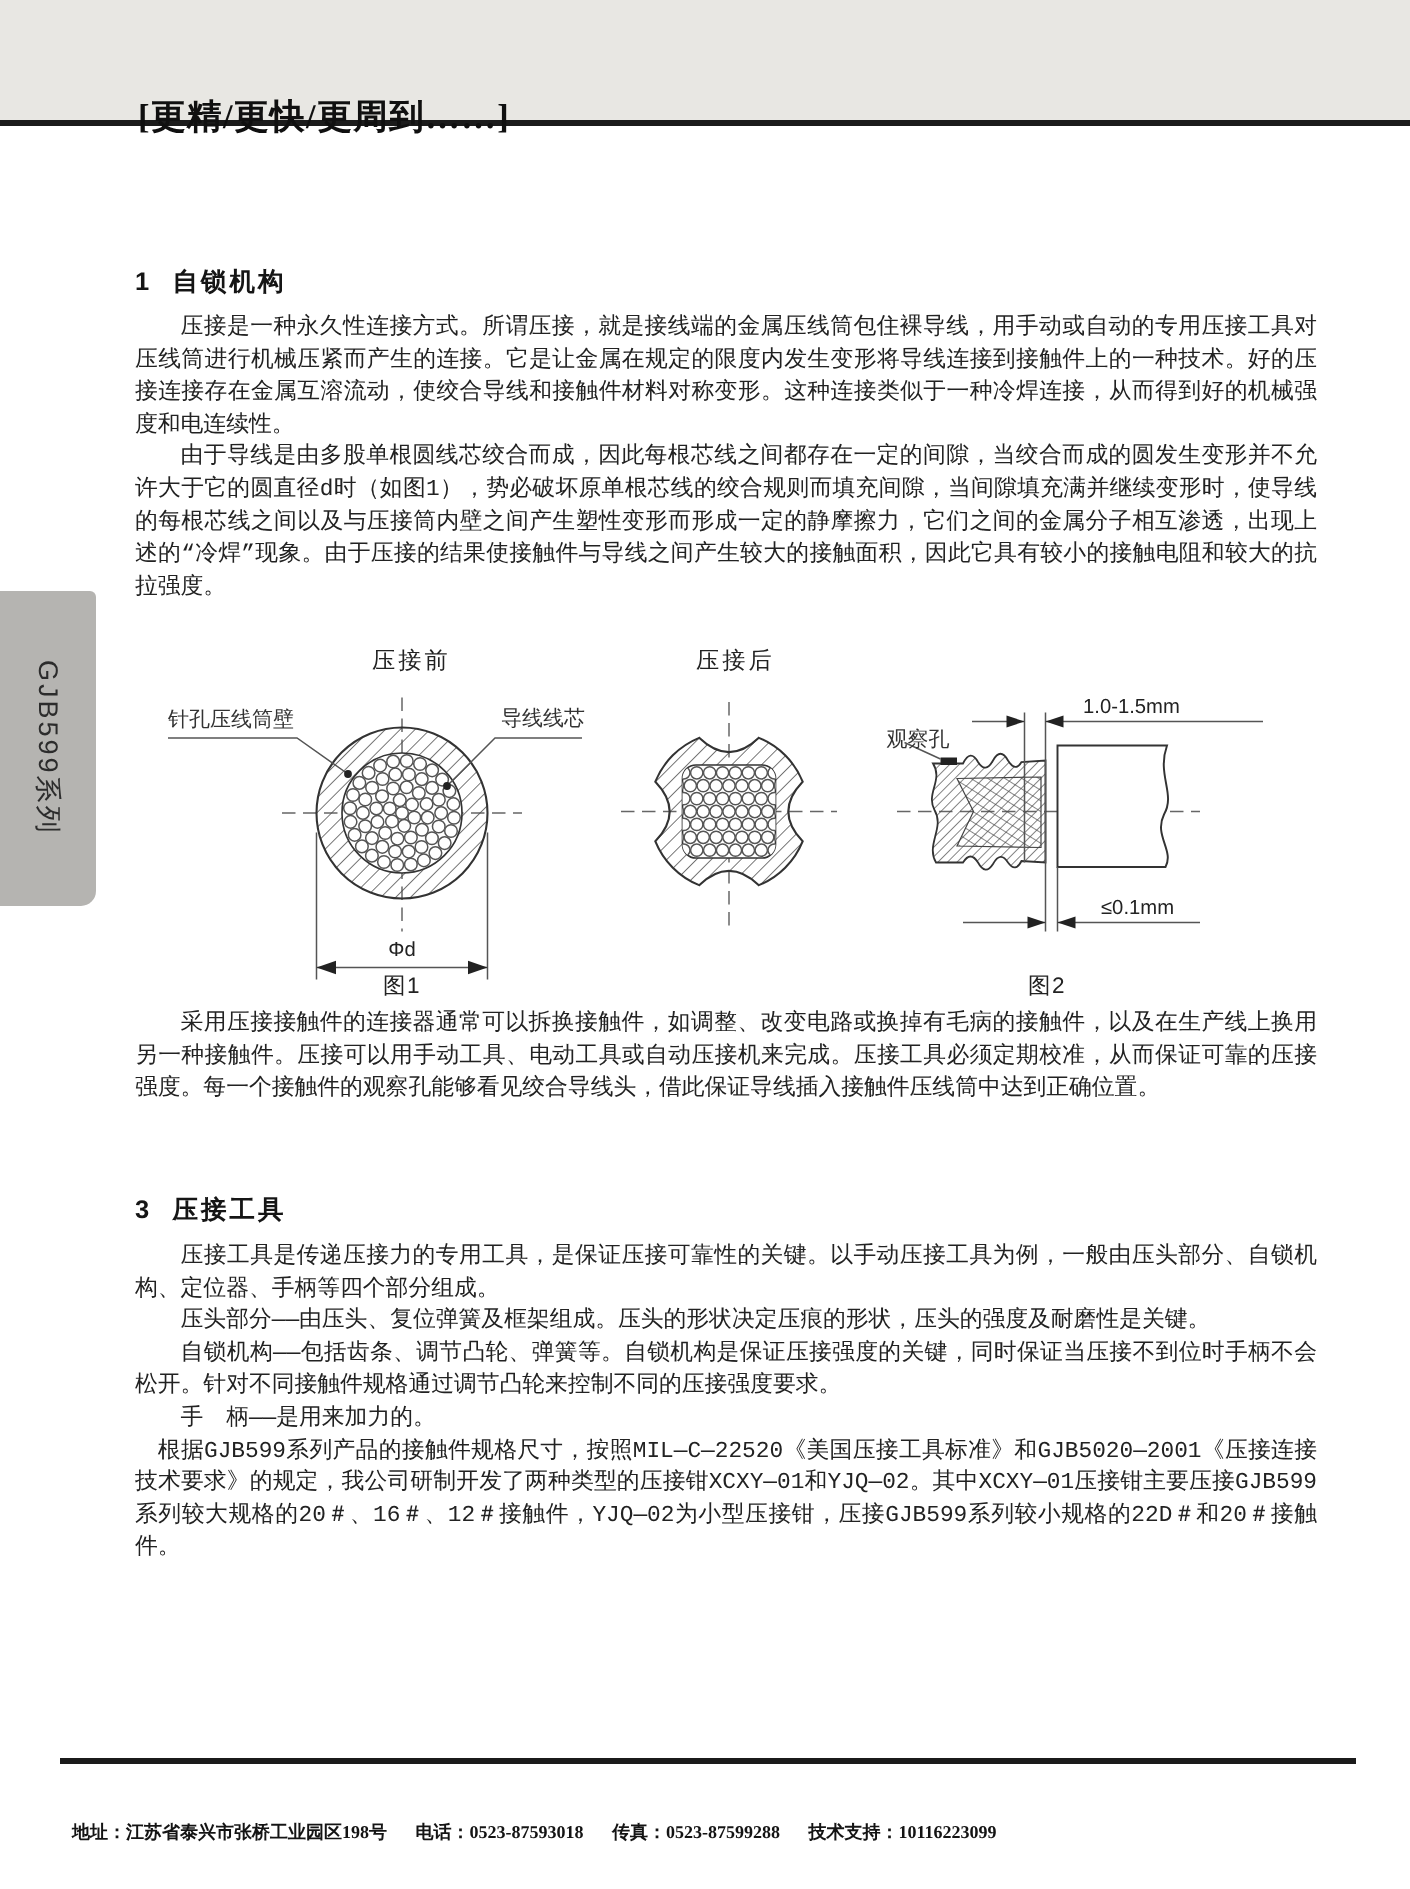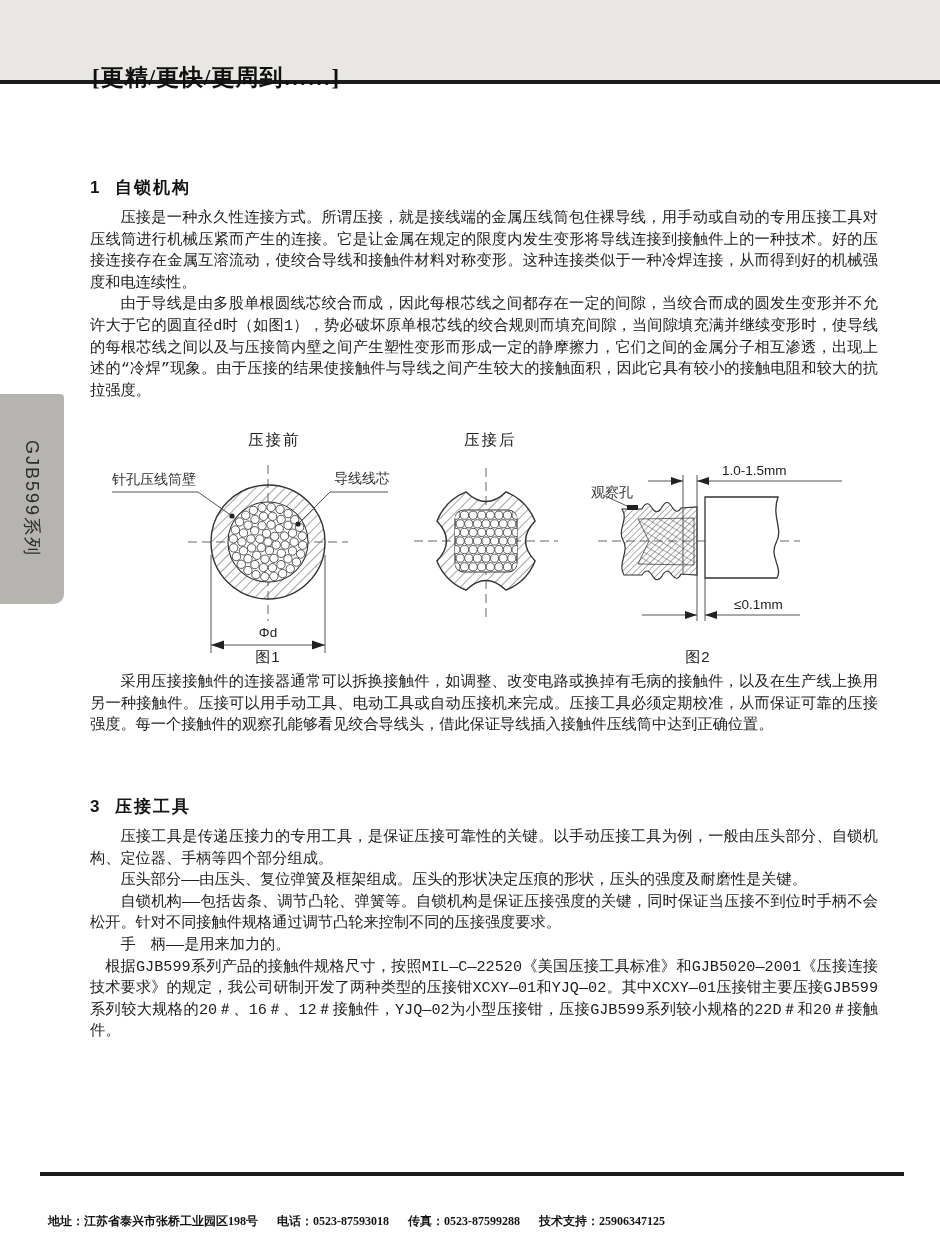--- a/index.html
+++ b/index.html
@@ -307,14 +307,14 @@
   <p class="ind2">自锁机构——包括齿条、调节凸轮、弹簧等。自锁机构是保证压接强度的关键，同时保证当压接不到位时手柄不会松开。针对不同接触件规格通过调节凸轮来控制不同的压接强度要求。</p>
   <p class="ind2">手　柄——是用来加力的。</p>
   <p class="ind1">根据GJB599系列产品的接触件规格尺寸，按照MIL—C—22520《美国压接工具标准》和GJB5020—2001《压接连接技术要求》的规定，我公司研制开发了两种类型的压接钳XCXY—01和YJQ—02。其中XCXY—01压接钳主要压接GJB599系列较大规格的20＃、16＃、12＃接触件，YJQ—02为小型压接钳，压接GJB599系列较小规格的22D＃和20＃接触件。</p>
 </div>
 
 <div class="foot-rule"></div>
 <div class="foot">
   <span><span>地址：</span><span>江苏省泰兴市张桥工业园区198号</span></span>
   <span><span>电话：</span><span>0523-87593018</span></span>
   <span><span>传真：</span><span>0523-87599288</span></span>
-  <span><span>技术支持：</span><span>25906347125</span></span>
+  <span><span>技术支持：</span><span>10116223099</span></span>
 </div>
 
 </body></html>

